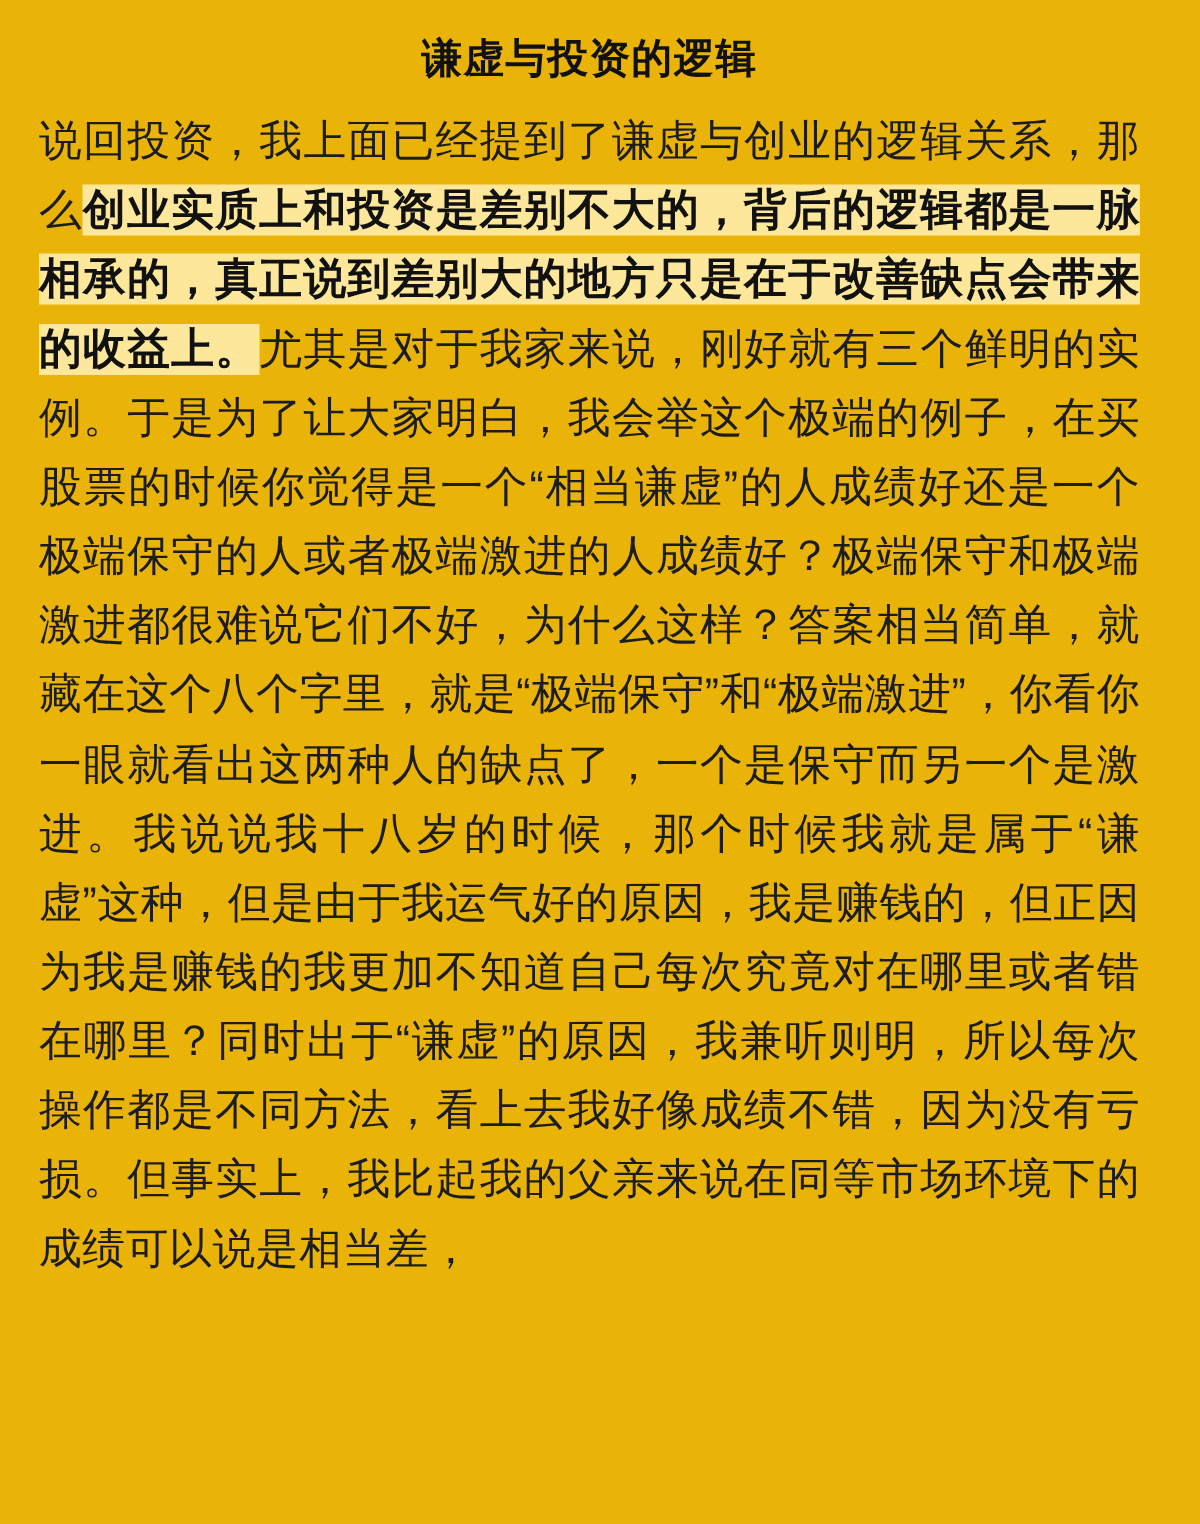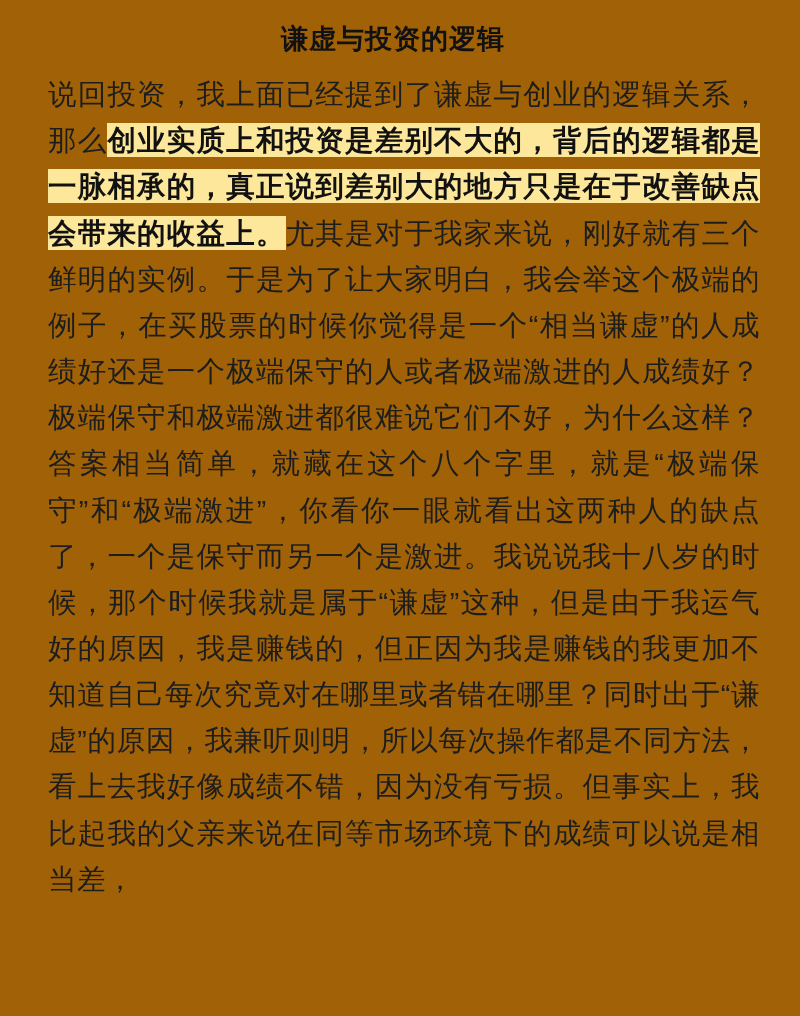--- a/index.html
+++ b/index.html
@@ -12,40 +12,39 @@
     height: 1016px;
     font-family: "Liberation Sans", "DejaVu Sans", sans-serif;
     color: #1a1a1a;
     overflow: hidden;
   }
   .page {
     box-sizing: border-box;
     width: 800px;
     height: 1016px;
     padding: 22px 40px 0 26px;
-    background: #a16207;
+    background: #eab308;
   }
   .doc-title {
     text-align: center;
     font-size: 27px;
     font-weight: 700;
     letter-spacing: 1px;
     margin: 0 0 14px 0;
     color: #111111;
     line-height: 1.3;
   }
   .doc-body {
     font-size: 28.5px;
     line-height: 1.62;
     letter-spacing: 0.4px;
     text-align: justify;
     text-justify: inter-character;
     color: #1d1d1d;
     word-break: break-all;
-    margin-left: 22px;
   }
   .doc-body .hl {
     background: #fde79a;
     font-weight: 700;
     color: #111111;
     padding: 1px 0;
     box-decoration-break: clone;
     -webkit-box-decoration-break: clone;
   }
 </style>

